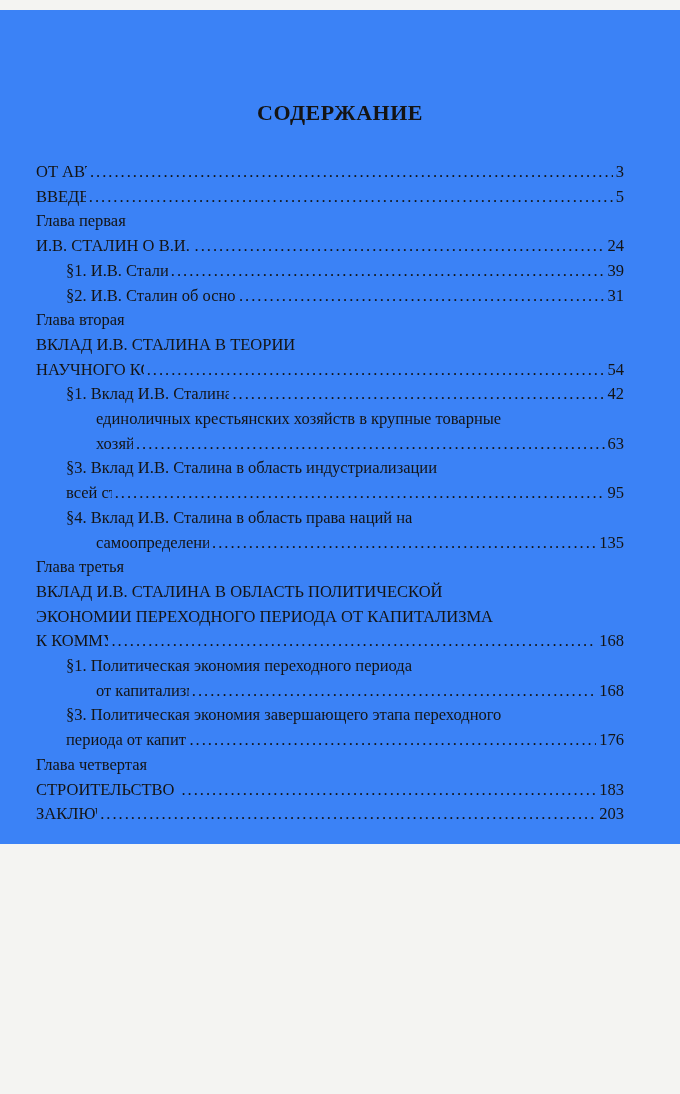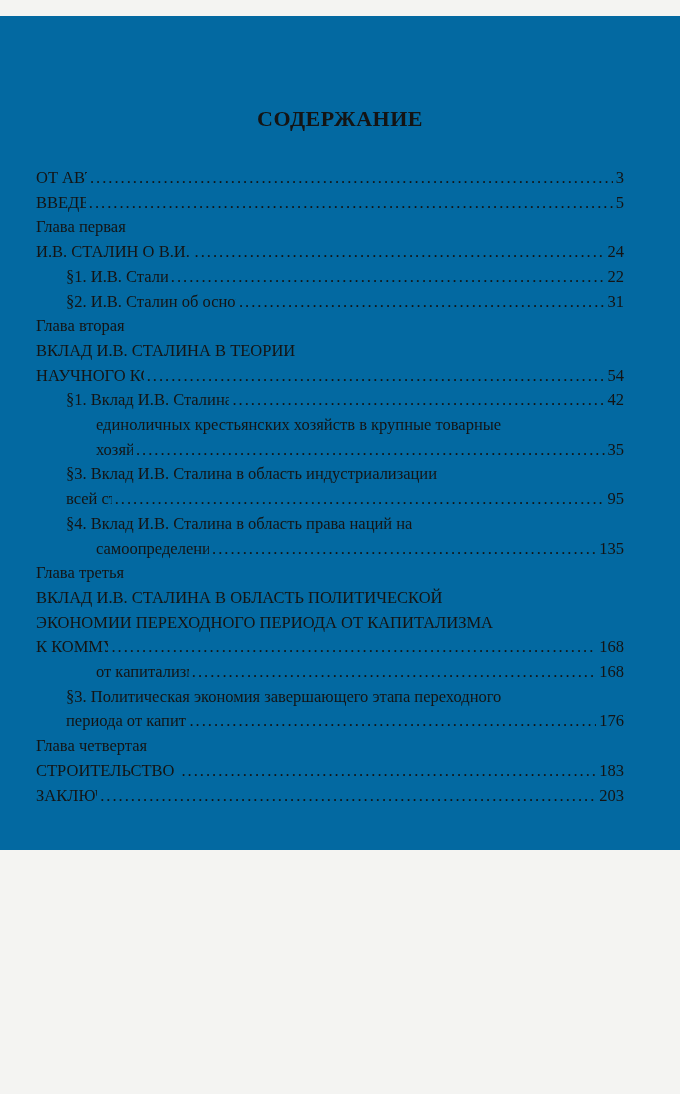--- a/index.html
+++ b/index.html
@@ -5,22 +5,22 @@
   html, body {
     margin: 0;
     padding: 0;
     background: #f4f4f2;
     font-family: "Liberation Serif", "DejaVu Serif", serif;
   }
   .page {
     position: relative;
     width: 680px;
     height: 834px;
-    margin: 16px auto;
-    background: #0369a1;
+    margin: 10px auto;
+    background: #3b82f6;
     color: #141414;
     box-sizing: border-box;
     overflow: hidden;
   }
   .title {
     text-align: center;
     font-weight: bold;
     font-size: 22px;
     letter-spacing: 0.5px;
     padding-top: 90px;
@@ -86,21 +86,21 @@
         <span class="entry-text">Глава первая</span>
       </div>
       <div class="row indent-0">
         <span class="entry-text">И.В. СТАЛИН О В.И. ЛЕНИНЕ И ЕГО УЧЕНИИ</span>
         <span class="dots"></span>
         <span class="page-num">24</span>
       </div>
       <div class="row indent-1">
         <span class="entry-text">§1. И.В. Сталин о В.И. Ленине</span>
         <span class="dots"></span>
-        <span class="page-num">22</span>
+        <span class="page-num">39</span>
       </div>
       <div class="row indent-1">
         <span class="entry-text">§2. И.В. Сталин об основах ленинизма (учение В.И. Ленина)</span>
         <span class="dots"></span>
         <span class="page-num">31</span>
       </div>
       <div class="row indent-0">
         <span class="entry-text">Глава вторая</span>
       </div>
       <div class="row indent-0">
@@ -115,21 +115,21 @@
         <span class="entry-text">§1. Вклад И.В. Сталина в области культурной революции</span>
         <span class="dots"></span>
         <span class="page-num">42</span>
       </div>
       <div class="row indent-2">
         <span class="entry-text">единоличных крестьянских хозяйств в крупные товарные</span>
       </div>
       <div class="row indent-2">
         <span class="entry-text">хозяйства.</span>
         <span class="dots"></span>
-        <span class="page-num">35</span>
+        <span class="page-num">63</span>
       </div>
       <div class="row indent-1">
         <span class="entry-text">§3. Вклад И.В. Сталина в область индустриализации</span>
       </div>
       <div class="row indent-1">
         <span class="entry-text">всей страны</span>
         <span class="dots"></span>
         <span class="page-num">95</span>
       </div>
       <div class="row indent-1">
@@ -146,20 +146,23 @@
       <div class="row indent-0">
         <span class="entry-text">ВКЛАД И.В. СТАЛИНА В ОБЛАСТЬ ПОЛИТИЧЕСКОЙ</span>
       </div>
       <div class="row indent-0">
         <span class="entry-text">ЭКОНОМИИ ПЕРЕХОДНОГО ПЕРИОДА ОТ КАПИТАЛИЗМА</span>
       </div>
       <div class="row indent-0">
         <span class="entry-text">К КОММУНИЗМУ</span>
         <span class="dots"></span>
         <span class="page-num">168</span>
+      </div>
+      <div class="row indent-1">
+        <span class="entry-text">§1. Политическая экономия переходного периода</span>
       </div>
       <div class="row indent-2">
         <span class="entry-text">от капитализма к коммунизму</span>
         <span class="dots"></span>
         <span class="page-num">168</span>
       </div>
       <div class="row indent-1">
         <span class="entry-text">§3. Политическая экономия завершающего этапа переходного</span>
       </div>
       <div class="row indent-1">

